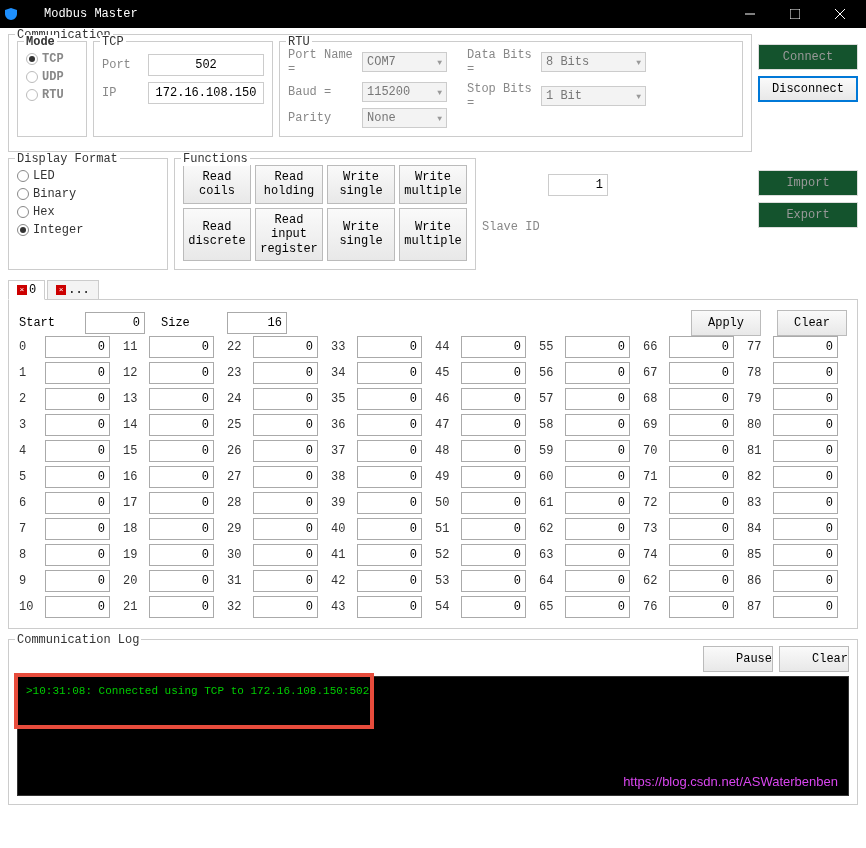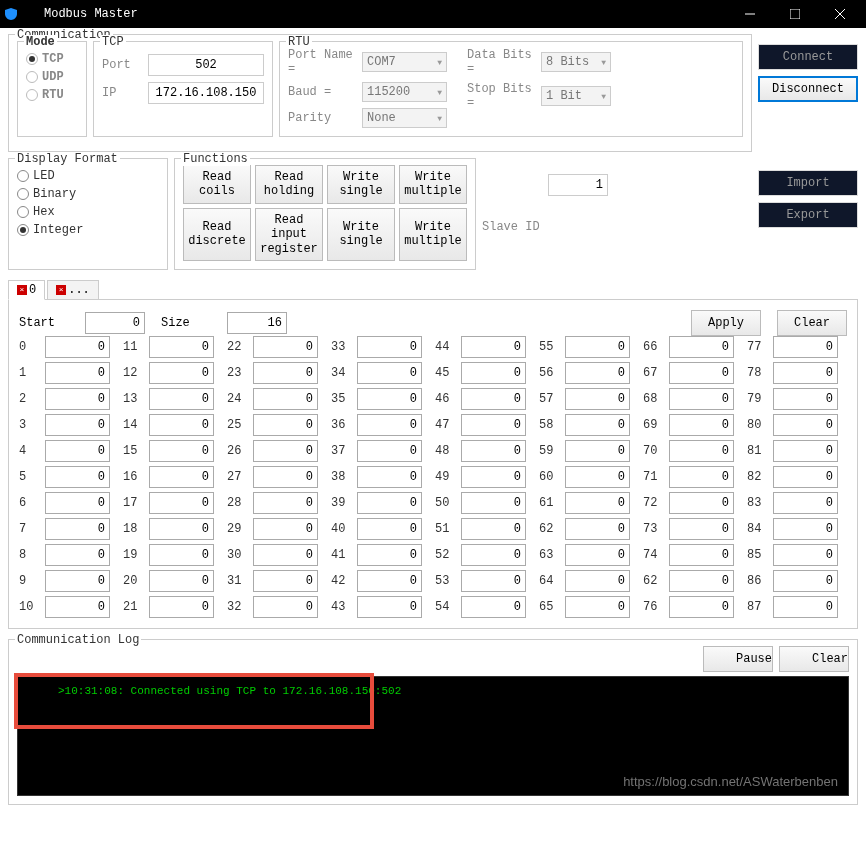--- a/index.html
+++ b/index.html
@@ -22,25 +22,25 @@
   .tcp-box { width: 180px; }
   .tcp-box .frow { display:flex; align-items:center; margin:6px 0; gap:6px; }
   .tcp-box .lbl { width:40px; color:#888;}
   .tcp-box input { width: 116px; text-align:center; border:1px solid #ccc; padding:3px; background:#fff;}
   .rtu-box { flex:1; }
   .rtu-box .grid { display:flex; gap:20px;}
   .rtu-box .col { display:flex; flex-direction:column; gap:6px;}
   .rtu-box .frow { display:flex; align-items:center; gap:4px;}
   .rtu-box .lbl { width:70px; text-align:left; color:#888;}
   .fake-select { width:85px; border:1px solid #ccc; background:#f3f3f3; padding:2px 4px; color:#777; display:flex; justify-content:space-between; align-items:center;}
-  .fake-select.wide { width:70px;}
+  .fake-select.wide { width:105px;}
   .fake-select .chev { font-size:8px; color:#999;}
   .conn-col { width:100px; display:flex; flex-direction:column; gap:6px; padding-top:10px;}
   .btn { border:1px solid #bbb; background:linear-gradient(#fafafa,#e8e8e8); padding:5px 0; text-align:center; cursor:pointer;}
-  .btn.disabled { color:#999; background:#0f172a; border-color:#ddd; cursor:default;}
+  .btn.disabled { color:#999; background:#14532d; border-color:#ddd; cursor:default;}
   .btn.highlight { border:2px solid #0078d7; padding:4px 0;}
   .display-box { width:160px;}
   .functions-box { flex:1;}
   .func-grid { display:grid; grid-template-columns:repeat(4,1fr); gap:4px;}
   .func-grid .btn { padding:4px 0; line-height:1.2; min-height:30px; display:flex; align-items:center; justify-content:center;}
   .slave-area { width:270px; display:flex; align-items:flex-start; gap:6px; padding-top:16px;}
   .slave-area .lbl { color:#888; width:60px; padding-top:4px;margin-top:42px;}
   .slave-area input { width:60px; text-align:right; border:1px solid #ccc; padding:3px 4px;}
   .ie-col { width:100px; display:flex; flex-direction:column; gap:6px; padding-top:12px;}
   .tabs { display:flex; border-bottom:0; margin-top:4px;}
@@ -55,22 +55,22 @@
   .dp-top .btn { width:70px;}
   .grid-cells { display:grid; grid-template-columns:repeat(8, auto 1fr); gap:4px 4px;}
   .cell-label { width:22px; text-align:left; padding:4px 0; color:#333;}
   .cell-input { border:1px solid #aaa; padding:3px 4px; text-align:right; background:#fff; width:65px;}
   .comm-log-wrap { margin-top:10px;}
   .log-top { display:flex; align-items:center; gap:6px; margin-bottom:4px;}
   .log-top .spacer { flex:1;}
   .log-top .btn { width:70px;text-align:right;}
   .log-box { background:#000; color:#0f0; font-family:"Courier New",monospace; padding:8px; height:120px; position:relative; border:1px solid #333;}
   .log-highlight { position:absolute; top:-4px; left:-4px; width:360px; height:56px; border:4px solid #e74c3c; pointer-events:none;}
-  .log-line { white-space:pre; color:#0c0; font-size:11px;margin-left:32px;}
-  .watermark { position:absolute; right:10px; bottom:6px; color:#737373; font-size:13px; font-family:Arial,sans-serif;}
+  .log-line { white-space:pre; color:#0c0; font-size:11px;}
+  .watermark { position:absolute; right:10px; bottom:6px; color:#d946ef; font-size:13px; font-family:Arial,sans-serif;}
   .disabled-text { color:#888;}
 </style>
 </head>
 <body>
 
 <div class="titlebar">
   <span class="shield">
     <svg viewBox="0 0 14 14">
         <path d="M7 1 L13 3 L13 7 C13 10 10 13 7 13 C4 13 1 10 1 7 L1 3 Z" fill="#1e90ff"></path>
       </svg>

